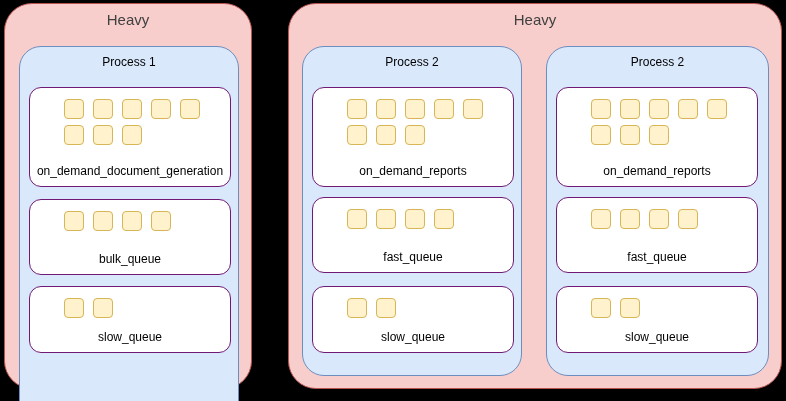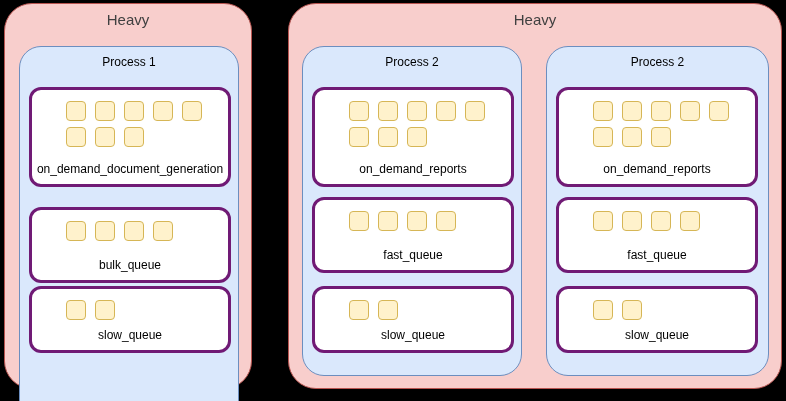--- a/index.html
+++ b/index.html
@@ -58,21 +58,21 @@
     font-size: 12px;
     color: #000000;
     line-height: 16px;
     white-space: nowrap;
   }
 
   
   .queue {
     position: absolute;
     background: #ffffff;
-    border: 3px solid #701a75;
+    border: 1px solid #701a75;
     border-radius: 12px;
     box-sizing: border-box;
   }
   .queue-slots {
     position: absolute;
     top: 11px;
     left: 34px;
     right: 6px;
     display: flex;
     flex-wrap: wrap;
@@ -118,21 +118,21 @@
           <div class="slot"></div>
           <div class="slot"></div>
           <div class="slot"></div>
           <div class="slot"></div>
           <div class="slot"></div>
           <div class="slot"></div>
         </div>
         <div class="queue-label">on_demand_document_generation</div>
       </div>
 
-      <div class="queue" style="left:9px; top:160px; width:202px; height:76px;text-decoration:underline;">
+      <div class="queue" style="left:9px; top:152px; width:202px; height:76px;text-decoration:underline;">
         <div class="queue-slots">
           <div class="slot"></div>
           <div class="slot"></div>
           <div class="slot"></div>
           <div class="slot"></div>
         </div>
         <div class="queue-label">bulk_queue</div>
       </div>
 
       <div class="queue" style="left:9px; top:239px; width:202px; height:67px;">

